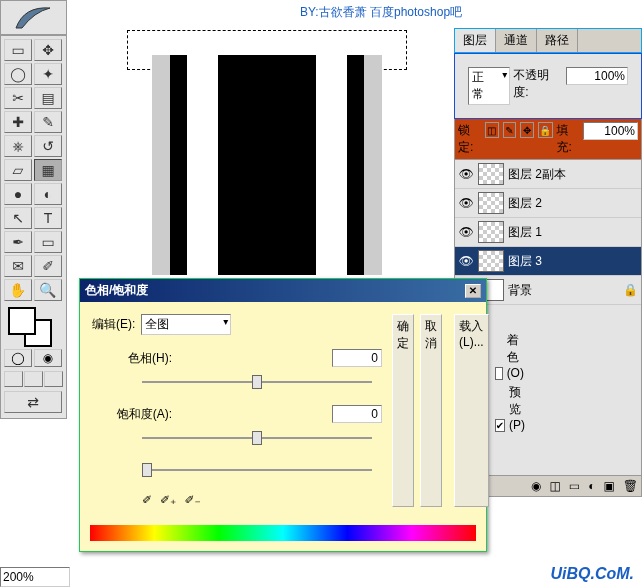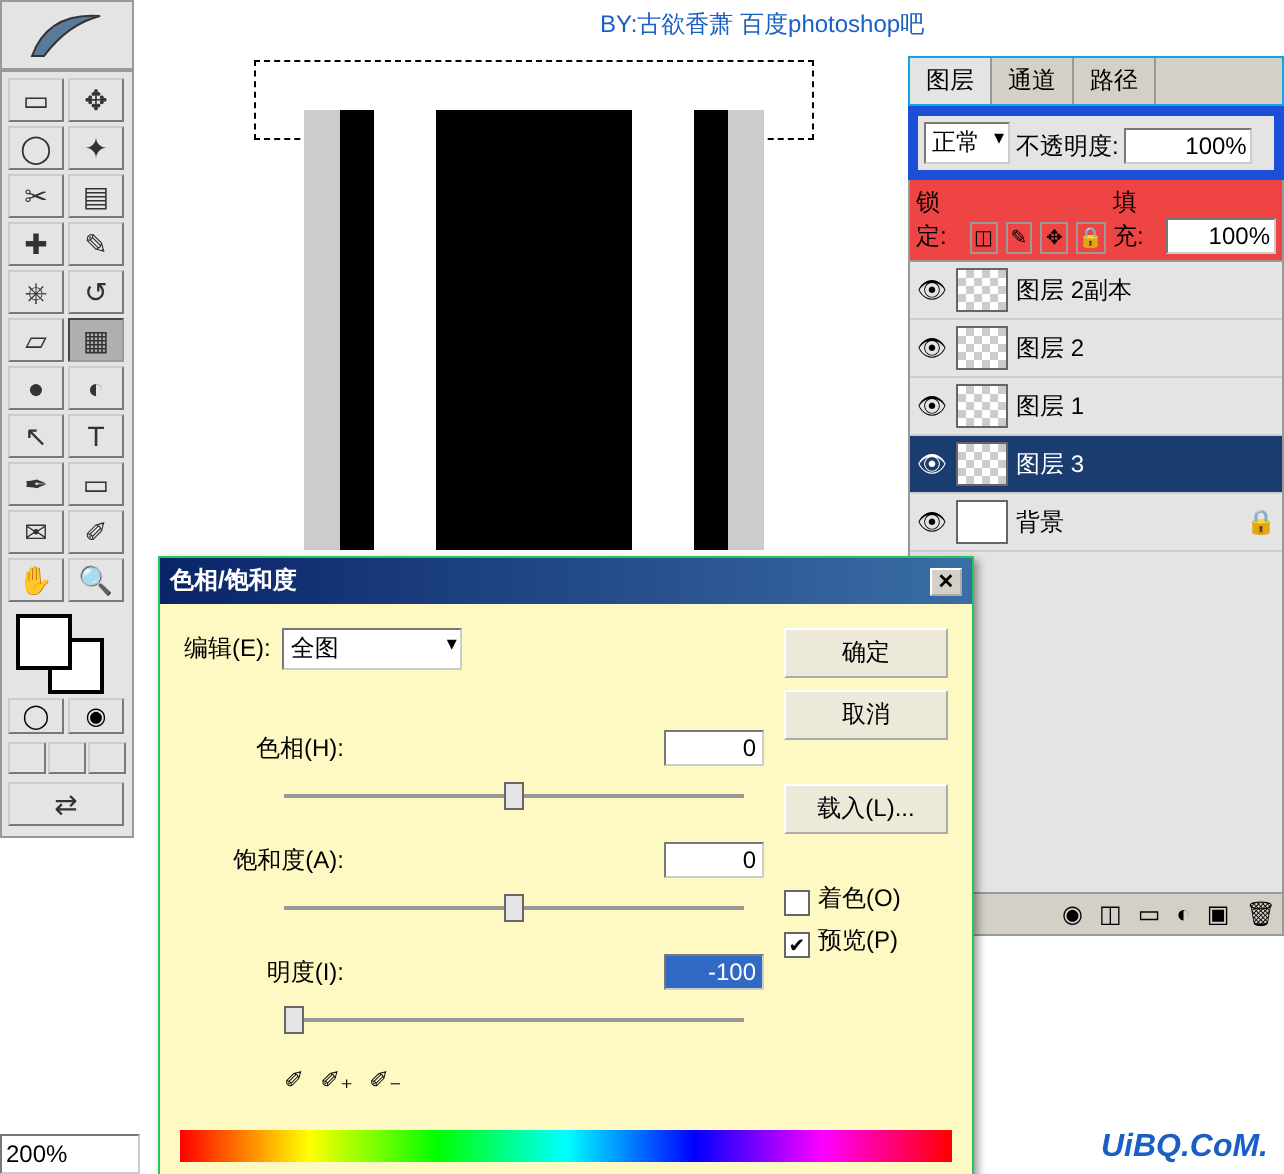--- a/index.html
+++ b/index.html
@@ -17,47 +17,47 @@
 .screenmode{display:flex;gap:1px;margin-top:4px}
 .sm{width:19px;height:16px;border:1px outset #ccc}
 .sel-marquee{position:absolute;left:127px;top:30px;width:280px;height:40px;border:1px dashed #000}
 .artwork{position:absolute;left:152px;top:55px;width:230px;height:220px;display:flex}
 .bar{height:100%}
 .watermark{position:absolute;left:300px;top:4px;color:#1a5fc4}
 .panels{position:absolute;right:0;top:28px;width:188px}
 .tabs{display:flex;background:#d4d0c8;border:1px solid #0ea5e9}
 .tab{padding:3px 8px;border-right:1px solid #999}
 .tab.active{background:#e4e4e4}
-.layer-opts{background:#e4e4e4;border:5px solid #1d4ed8;padding:3px;display:flex;align-items:flex-end;gap:3px}
+.layer-opts{background:#e4e4e4;border:1px solid #1d4ed8;padding:13px;display:flex;align-items:flex-start;gap:3px}
 .combo{border:1px inset #ccc;background:#fff;padding:1px 14px 1px 3px;position:relative}
 .combo::after{content:"▾";position:absolute;right:2px;top:1px;font-size:10px}
 .numfield{border:1px inset #ccc;background:#fff;width:64px;padding:1px 2px;text-align:right}
-.lock-row{background:#ef4444;border:1px solid #999;border-top:0;padding:3px;display:flex;align-items:flex-end;gap:4px}
+.lock-row{background:#c2410c;border:1px solid #999;border-top:0;padding:3px;display:flex;align-items:flex-start;gap:4px}
 .lockicon{width:16px;height:16px;border:1px solid #999;display:inline-flex;align-items:center;justify-content:center;font-size:10px}
 .layers{background:#e4e4e4;border:1px solid #999;border-top:0}
 .layer-item{display:flex;align-items:center;padding:3px;border-bottom:1px solid #ccc;gap:4px}
 .layer-item.selected{background:#1a3c6e;color:#fff}
 .eye{width:16px;height:16px;display:flex;align-items:center;justify-content:center}
 .thumb{width:26px;height:22px;background:#fff;border:1px solid #666;background-image:repeating-conic-gradient(#ccc 0 25%,#fff 0 50%);background-size:8px 8px}
 .thumb.bg{background:#fff}
 .layer-foot{background:#d4d0c8;border:1px solid #999;border-top:0;padding:3px;display:flex;gap:8px;justify-content:flex-end;font-size:10px}
 .dialog{position:absolute;left:79px;top:278px;width:408px;background:#fef9c3;border:1px solid #22c55e;box-shadow:2px 2px 4px rgba(0,0,0,0.4)}
 .titlebar{background:linear-gradient(to right,#0a246a,#3a6ea5);color:#fff;padding:3px 5px;display:flex;justify-content:space-between;align-items:center;font-weight:bold}
 .closebtn{width:16px;height:14px;background:#d4d0c8;border:1px outset #fff;color:#000;font-size:10px;display:flex;align-items:center;justify-content:center}
 .dlg-body{padding:12px;display:flex;gap:10px}
 .dlg-main{flex:1}
-.edit-row{display:flex;align-items:center;gap:6px;margin-bottom:30px}
+.edit-row{display:flex;align-items:center;gap:6px;margin-bottom:14px}
 .slider-row{display:flex;align-items:center;margin-bottom:6px;gap:20px}
 .slider-label{width:80px;text-align:right}
 .slider-val{width:50px;border:1px inset #ccc;background:#fff;padding:1px 3px;text-align:right}
 .slider-val.sel{background:#316ac5;color:#fff}
 .slider{width:230px;height:18px;position:relative;margin:0 0 14px 50px}
 .slider-track{position:absolute;left:0;right:0;top:8px;height:2px;background:#999}
 .slider-thumb{position:absolute;top:2px;width:10px;height:14px;background:#e4e4e4;border:1px solid #666}
-.dlg-side{width:82px;display:flex;flex-direction:column;gap:6px}
+.dlg-side{width:82px;display:flex;flex-direction:row;gap:6px}
 .btn{background:#ece9d8;border:1px outset #fff;padding:3px 4px;text-align:center}
 .checks{margin-top:18px}
 .check-row{display:flex;align-items:flex-end;gap:4px;margin-bottom:4px}
 .cb{width:13px;height:13px;border:1px solid #666;background:#fff;display:flex;align-items:center;justify-content:center;font-size:10px}
 .droppers{display:flex;gap:8px;margin-top:10px;margin-left:50px}
 .hue-bar{height:16px;margin:6px 10px 10px 10px;background:linear-gradient(to right,red,yellow,lime,cyan,blue,magenta,red)}
 .uibq{position:absolute;right:8px;bottom:4px;color:#1a5fc4;font-style:italic;font-weight:bold;font-size:16px}
 .zoom{position:absolute;left:0;bottom:0;width:70px;border:1px inset #ccc;padding:2px;background:#fff}
 </style>
 </head>
@@ -227,25 +227,20 @@
           <div class="slider-thumb" style="left:110px"></div>
         </div>
 <div class="slider-row">
           <span class="slider-label">饱和度(A):</span>
           <span style="flex:1"></span>
           <span class="slider-val">0</span>
         </div>
 <div class="slider">
           <div class="slider-track"></div>
           <div class="slider-thumb" style="left:110px"></div>
-        </div>
-<div class="slider-row">
-          <span class="slider-label">明度(I):</span>
-          <span style="flex:1"></span>
-          <span class="slider-val sel">-100</span>
         </div>
 <div class="slider">
           <div class="slider-track"></div>
           <div class="slider-thumb" style="left:0px"></div>
         </div>
 <div class="droppers">
 <span>✐</span>
 <span>✐₊</span>
 <span>✐₋</span>
 </div>

